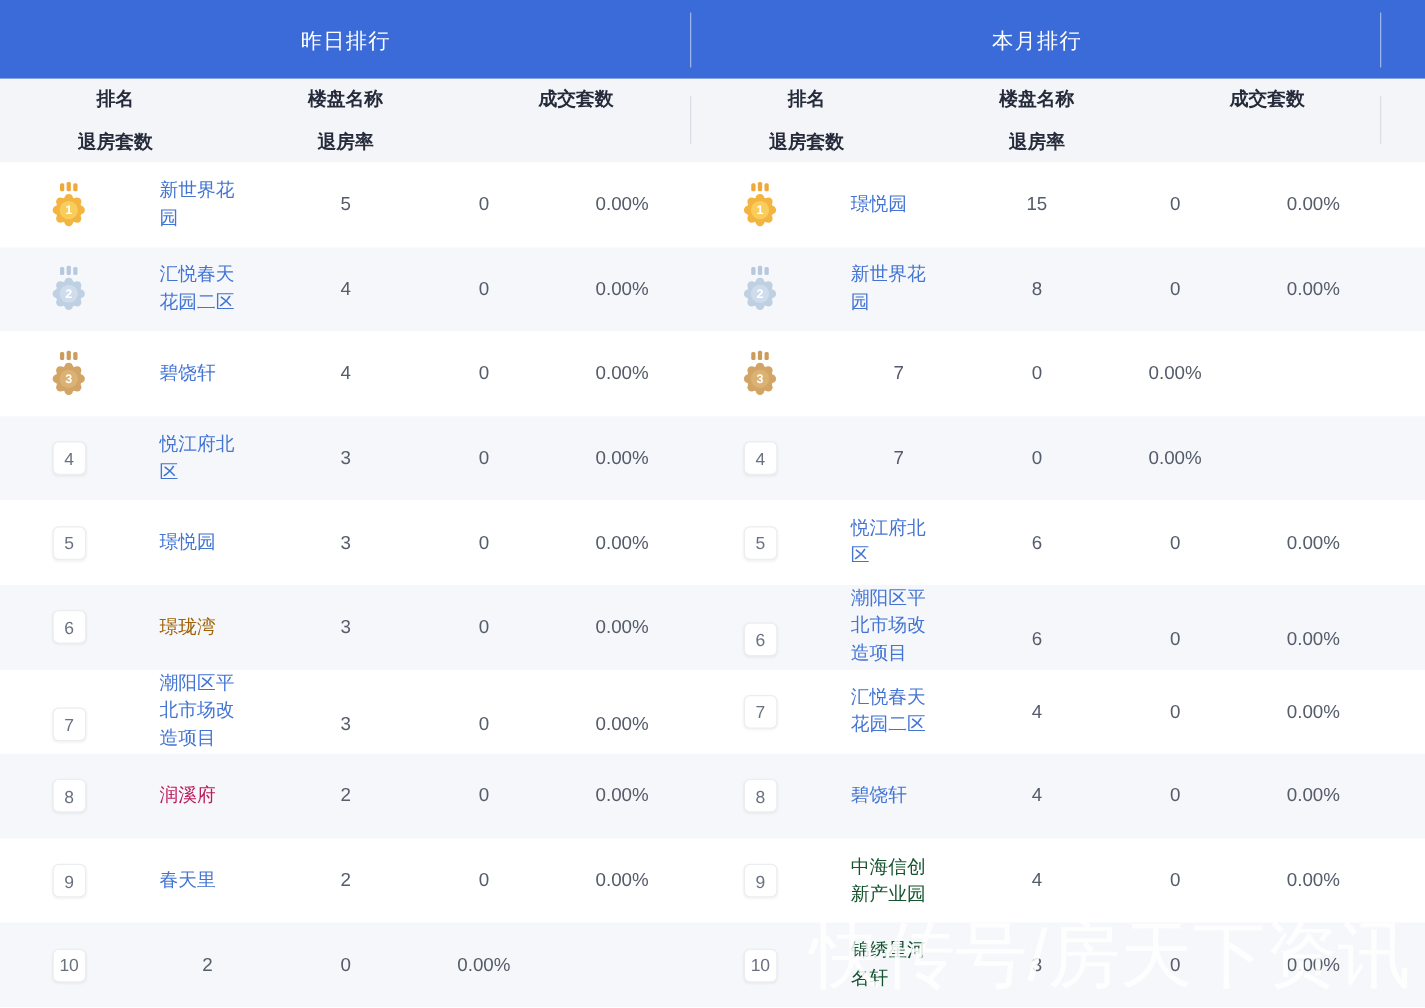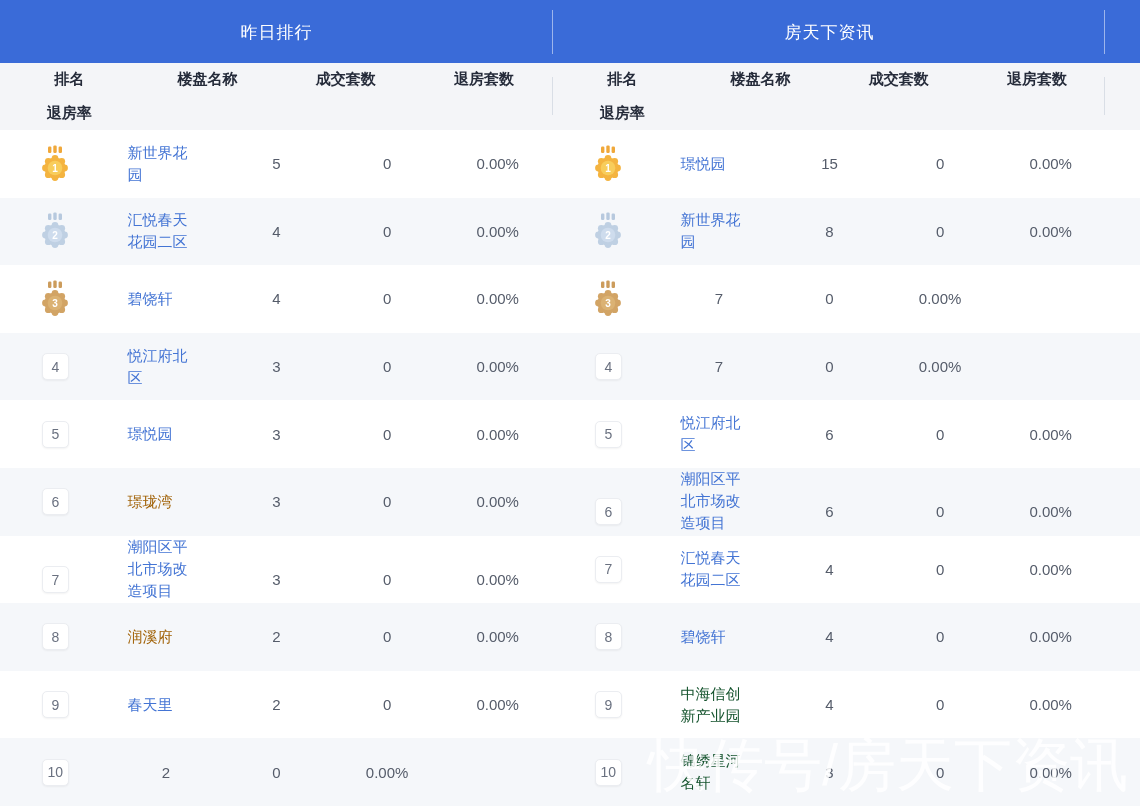--- a/index.html
+++ b/index.html
@@ -7,21 +7,21 @@
   .board{position:relative;width:1140px;height:806px;overflow:hidden;background:#fff;}
 
   
   .titlebar{position:absolute;top:0;left:0;width:1140px;height:63px;box-shadow:0 1px 0 rgba(0,0,0,.08);}
   .title-sec{position:absolute;top:0;height:64px;width:553px;display:flex;align-items:center;justify-content:center;
              color:#fff;font-size:17px;letter-spacing:1px;}
   .vdiv-blue{position:absolute;top:10px;width:1px;height:44px;background:rgba(255,255,255,.5);}
 
   
   .headrow{position:absolute;top:63px;left:0;width:1140px;height:67px;background:#f4f5f8;}
-  .head-sec{position:absolute;top:0;height:67px;width:553px;display:grid;grid-template-columns:repeat(4,1fr);align-items:center;}
+  .head-sec{position:absolute;top:0;height:67px;width:553px;display:grid;grid-template-columns:repeat(3,1fr);align-items:center;}
   .head-cell{text-align:center;font-weight:bold;font-size:15px;color:#252b3a;}
   .vdiv-gray{position:absolute;top:14px;width:1px;height:38px;background:#d9dee6;}
 
   
   .bodyrows{position:absolute;top:130px;left:0;width:1140px;height:676px;}
   .row{position:relative;width:1140px;height:67.6px;background:#fff;}
   .row.alt{background:#f5f7fa;}
   .sec-cells{position:absolute;top:0;height:100%;width:553px;display:grid;grid-template-columns:repeat(5,1fr);align-items:center;}
   .cell-rank{display:flex;align-items:center;justify-content:center;height:100%;}
   .badge{min-width:27px;height:27px;padding:0 4px;box-sizing:border-box;background:#fff;border:1px solid #ebedf1;border-radius:5px;
@@ -38,21 +38,21 @@
 </head>
 <body>
 
 <div class="board">
 
   <div class="titlebar" style="background: rgb(58, 107, 216);">
     <div class="title-sec" style="left:0">
       <span>昨日排行</span>
     </div>
     <div class="title-sec" style="left:553px">
-      <span>房天下资讯</span>
+      <span>本月排行</span>
     </div>
     <div class="vdiv-blue" style="left:552px"></div>
     <div class="vdiv-blue" style="left:1104px"></div>
   </div>
 
   <div class="headrow">
     <div class="head-sec" style="left:0">
         <div class="head-cell">排名</div>
         <div class="head-cell">楼盘名称</div>
         <div class="head-cell">成交套数</div>
@@ -297,21 +297,21 @@
           <div class="cell-num">4</div>
           <div class="cell-num">0</div>
           <div class="cell-num">0.00%</div>
         </div>
       </div>
       <div class="row alt">
         <div class="sec-cells" style="left: 0px;">
           <div class="cell-rank">
             <div class="badge">8</div>
           </div>
-          <div class="cell-name"><span class="pname" style="color: #a16207;">润溪府</span></div>
+          <div class="cell-name"><span class="pname" style="color: #be185d;">润溪府</span></div>
           <div class="cell-num">2</div>
           <div class="cell-num">0</div>
           <div class="cell-num">0.00%</div>
         </div>
         <div class="sec-cells" style="left: 553px;">
           <div class="cell-rank">
             <div class="badge">8</div>
           </div>
           <div class="cell-name"><span class="pname" style="color: rgb(67, 116, 212);">碧饶轩</span></div>
           <div class="cell-num">4</div>

